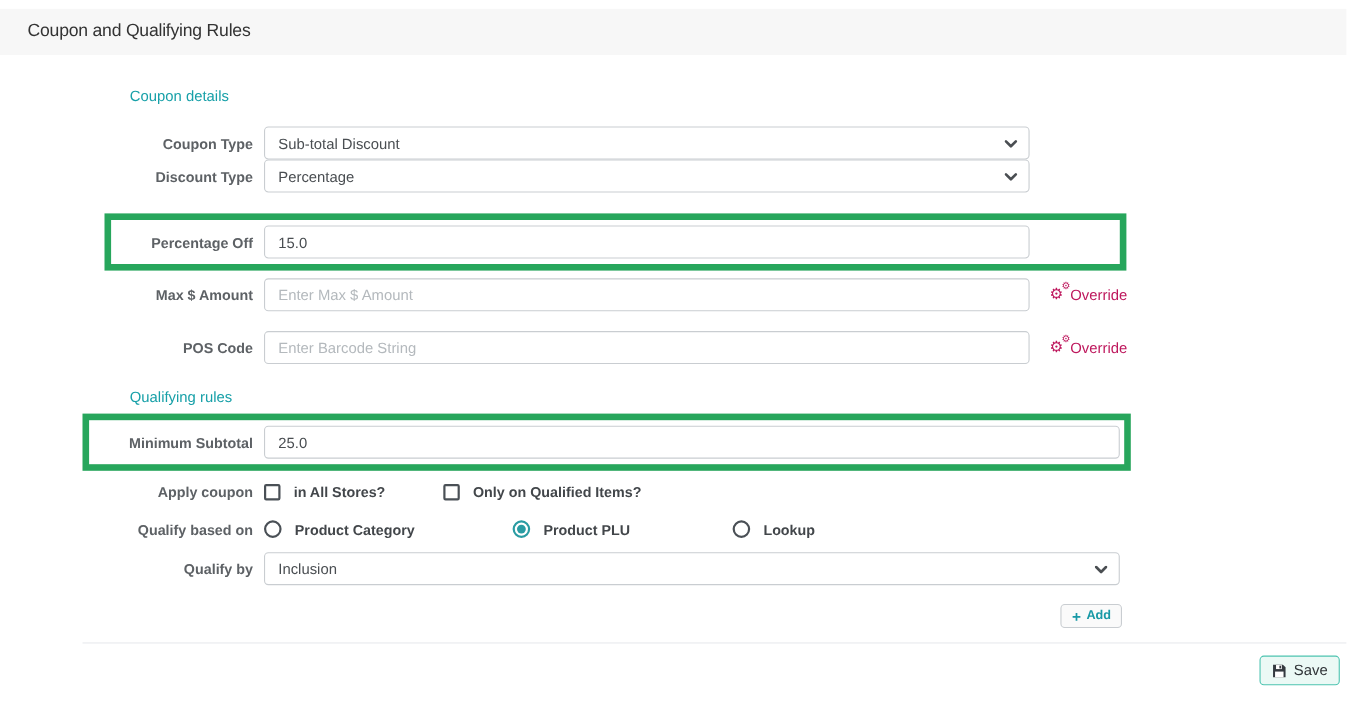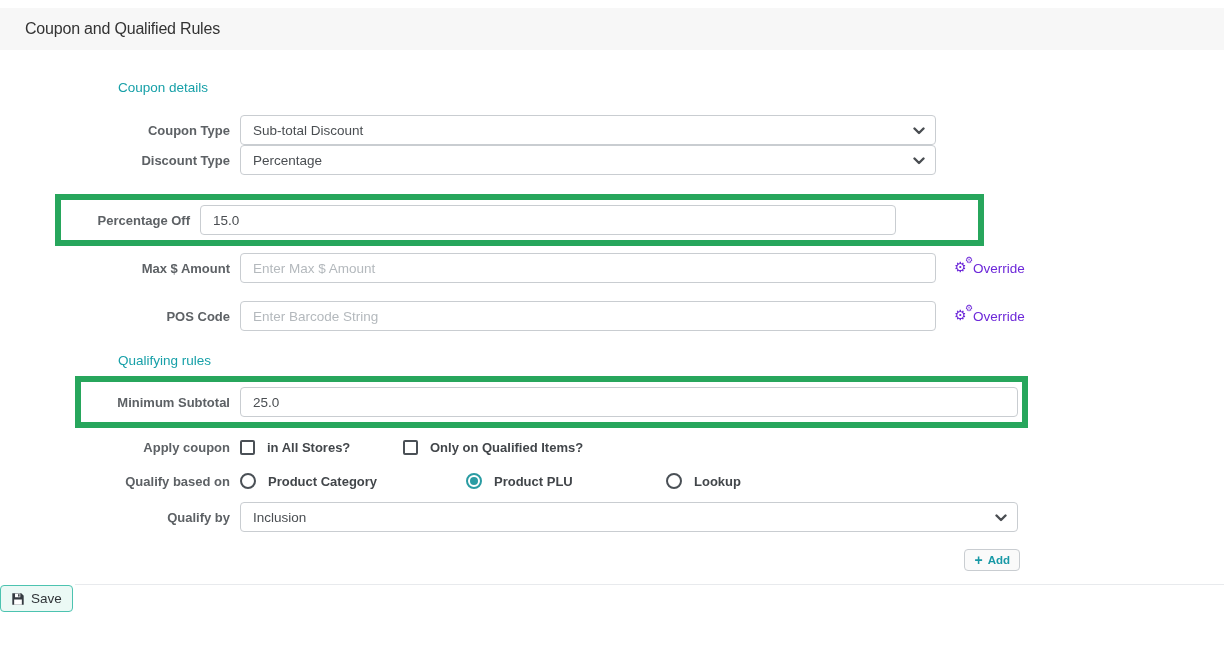--- a/index.html
+++ b/index.html
@@ -26,39 +26,39 @@
     font-family: "Liberation Sans", sans-serif; font-size: 13.5px; color: #4a4e52;
     padding: 0 12px; outline: none; }
   .text-input::placeholder { color: #b4b9bd; }
   .w-std { width: 696px; }
   .w-wide { width: 778px; }
 
   .select-box { display: flex; align-items: center; position: relative; cursor: pointer; }
   .select-box .chev { position: absolute; right: 10px; top: 11px; }
 
   
-  .hl1 { margin-top: 19px; margin-left: 55px; width: 929px;
+  .hl1 { margin-top: 19px; margin-left: 95px; width: 929px;
     border: 6px solid #27a65c; padding: 5px 12px 5px 0;
     display: flex; align-items: center; }
   .hl1 .flabel { width: 129px; }
   .hl2 { margin-top: 8px; margin-left: 75px; width: 953px;
     border: 6px solid #27a65c; padding: 5px 4px 5px 0;
     display: flex; align-items: center; }
   .hl2 .flabel { width: 149px; }
 
   .r-gap1 { margin-top: 20px; }
   .r-gap2 { }
   .r-max { margin-top: 7px; }
   .r-pos { margin-top: 18px; }
   .r-check { margin-top: 12px; }
   .r-radio { margin-top: 18px; }
   .r-qualby { margin-top: 13px; }
 
   .override-link { margin-left: 18px; display: inline-flex; align-items: center;
-    color: #6d28d9; font-size: 13.5px; cursor: pointer; text-decoration: none; }
+    color: #be185d; font-size: 13.5px; cursor: pointer; text-decoration: none; }
   .override-link .cogs { position: relative; width: 19px; height: 16px; display: inline-block; }
   .cogs::before { content: "\2699"; position: absolute; left: 0; top: -1px; font-size: 14px; line-height: 16px; }
   .cogs::after  { content: "\2699"; position: absolute; right: 0px; top: -5px; font-size: 9px; line-height: 10px; }
 
   .opt-row { display: flex; align-items: center; }
   .check-item { display: flex; align-items: center; }
   .check-item.first { width: 163px; }
   .checkbox { width: 15px; height: 15px; border: 2px solid #4a5056; border-radius: 2px;
     background: #ffffff; flex-shrink: 0; cursor: pointer; }
   .opt-label { margin-left: 12px; font-size: 13px; font-weight: bold; color: #42464a; }
@@ -74,32 +74,32 @@
 
   .add-row { margin-top: 17px; width: 1020px; display: flex; justify-content: flex-end; }
   .add-button { display: inline-flex; align-items: center; gap: 5px; height: 22px;
     padding: 0 9px; background: #fafafa; border: 1px solid #c9cdd1; border-radius: 4px;
     cursor: pointer; color: #1899a6; }
   .add-button .plus::before { content: "+"; font-size: 14px; font-weight: bold; line-height: 14px; }
   .add-button .add-label { font-size: 11.5px; font-weight: bold; }
 
   .divider { margin: 13px 8px 0 75px; border-top: 1px solid #e8eaed; }
 
-  .save-row { display: flex; padding-right: 14px; }
+  .save-row { margin-top: 11px; display: flex; justify-content: flex-end; padding-right: 14px; }
   .save-button { display: inline-flex; align-items: center; gap: 6px; height: 27px;
     padding: 0 10px; background: #ebf9f5; border: 1px solid #4cc3b0; border-radius: 4px;
     cursor: pointer; font-size: 13.5px; color: #303438; font-family: "Liberation Sans", sans-serif; }
 </style>
 </head>
 <body>
 
 <div class="top-strip"></div>
 
 <div class="panel-header">
-  <span class="panel-title">Coupon and Qualified Rules</span>
+  <span class="panel-title">Coupon and Qualifying Rules</span>
 </div>
 
 <div class="form-area">
 
   <div class="section-heading">Coupon details</div>
 
   <div class="row r-gap1">
     <span class="flabel">Coupon Type</span>
     <div class="select-box w-std ctrl">
       <span>Sub-total Discount</span>

